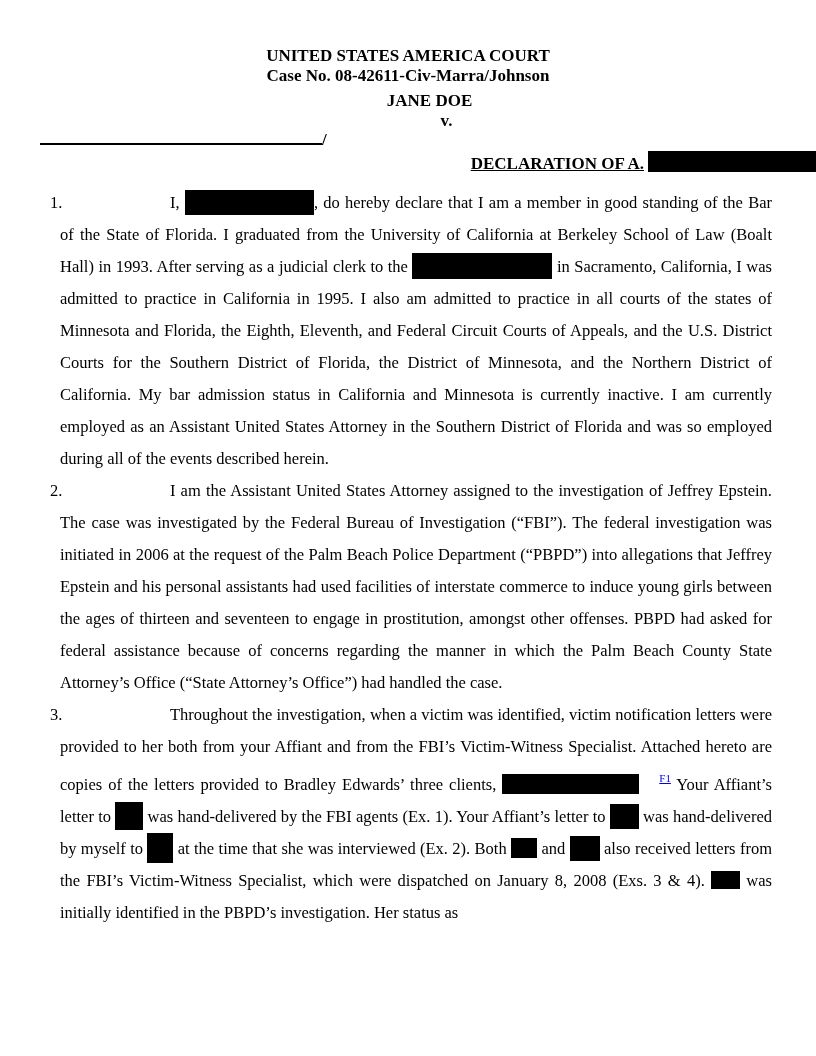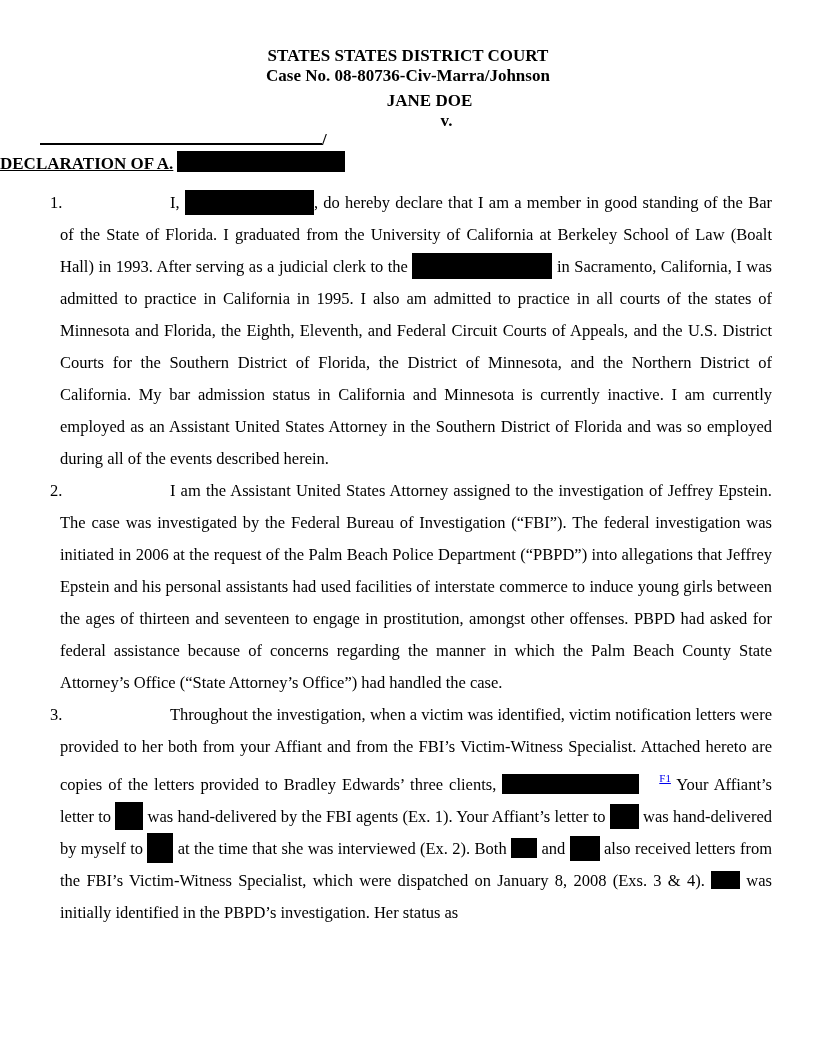--- a/index.html
+++ b/index.html
@@ -12,21 +12,21 @@
   .header { padding-top:46px; text-align:center; }
   .header-line { font-weight:bold; font-size:17px; line-height:20px; }
   
   .caption { margin:5px 0 0 43px;text-align:center; }
   .cap-line { font-weight:bold; font-size:17px; line-height:20px; }
   .cap-indent { padding-left:34px; }
   .rule-line { margin-left:40px; height:16px; line-height:16px; }
   .rule { display:inline-block; width:282px; height:12px; border-bottom:2px solid #000; }
   .slash { font-weight:bold; font-size:17px; vertical-align:bottom; }
   
-  .title-line { text-align:left; margin-top:4px; height:24px; }
+  .title-line { text-align:right; margin-top:4px; height:24px; }
   .title-text { font-weight:bold; font-size:17px; text-decoration:underline; }
   .title-redaction { display:inline-block; background:#000; vertical-align:text-bottom; margin-left:4px; }
   
   .body { margin:12px 44px 0 60px; }
   .para {
     position:relative; text-align:justify; font-size:16.5px;
     line-height:32px; text-indent:110px;
   }
   .para-num { position:absolute; left:-10px; top:0; text-indent:0; }
   .redaction { display:inline-block; background:#000; }
@@ -34,22 +34,22 @@
     font-size:11px; text-decoration:underline; cursor:pointer;
     position:relative; top:-1px;padding-left:20px;
   }
 </style>
 </head>
 <body>
 
 <div class="page">
 
   <div class="header">
-    <div class="header-line">STATES STATES DISTRICT COURT</div>
-    <div class="header-line">Case No. 08-80736-Civ-Marra/Johnson</div>
+    <div class="header-line">UNITED STATES AMERICA COURT</div>
+    <div class="header-line">Case No. 08-42611-Civ-Marra/Johnson</div>
   </div>
 
   <div class="caption">
     <div class="cap-line">JANE DOE</div>
     <div class="cap-line cap-indent">v.</div>
   </div>
 
   <div class="rule-line">
     <span class="rule"></span><span class="slash">/</span>
   </div>

